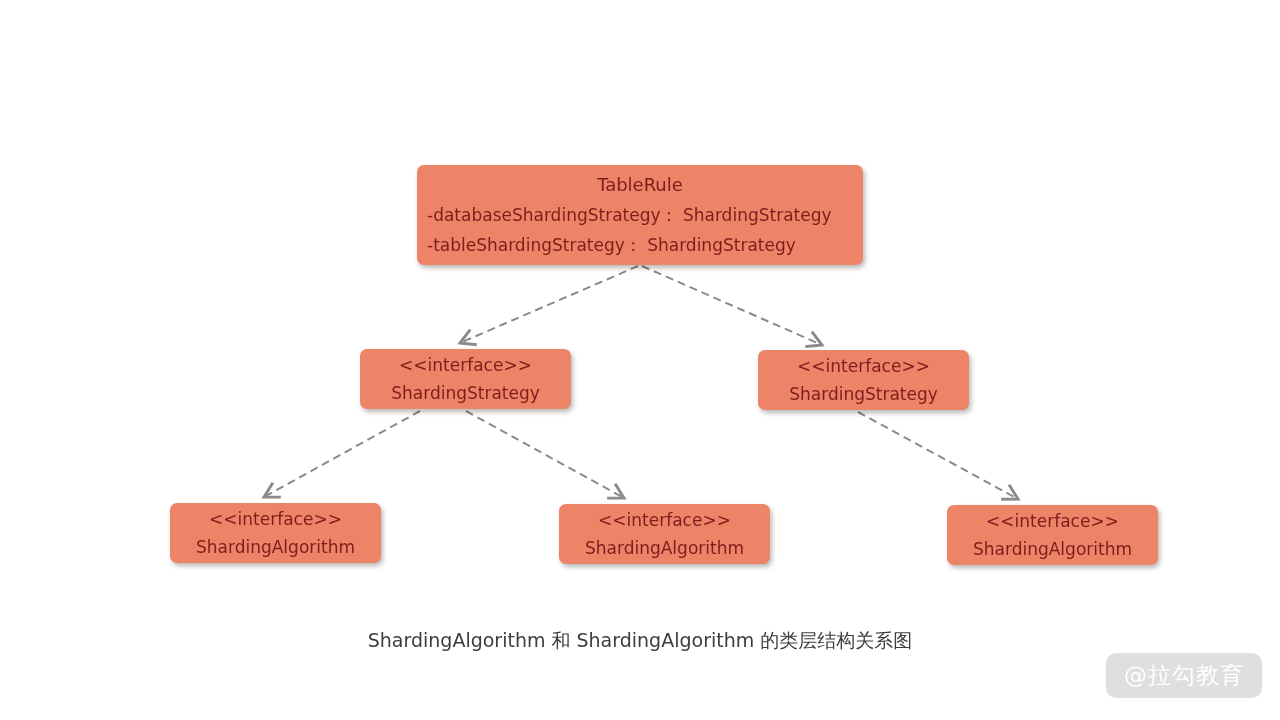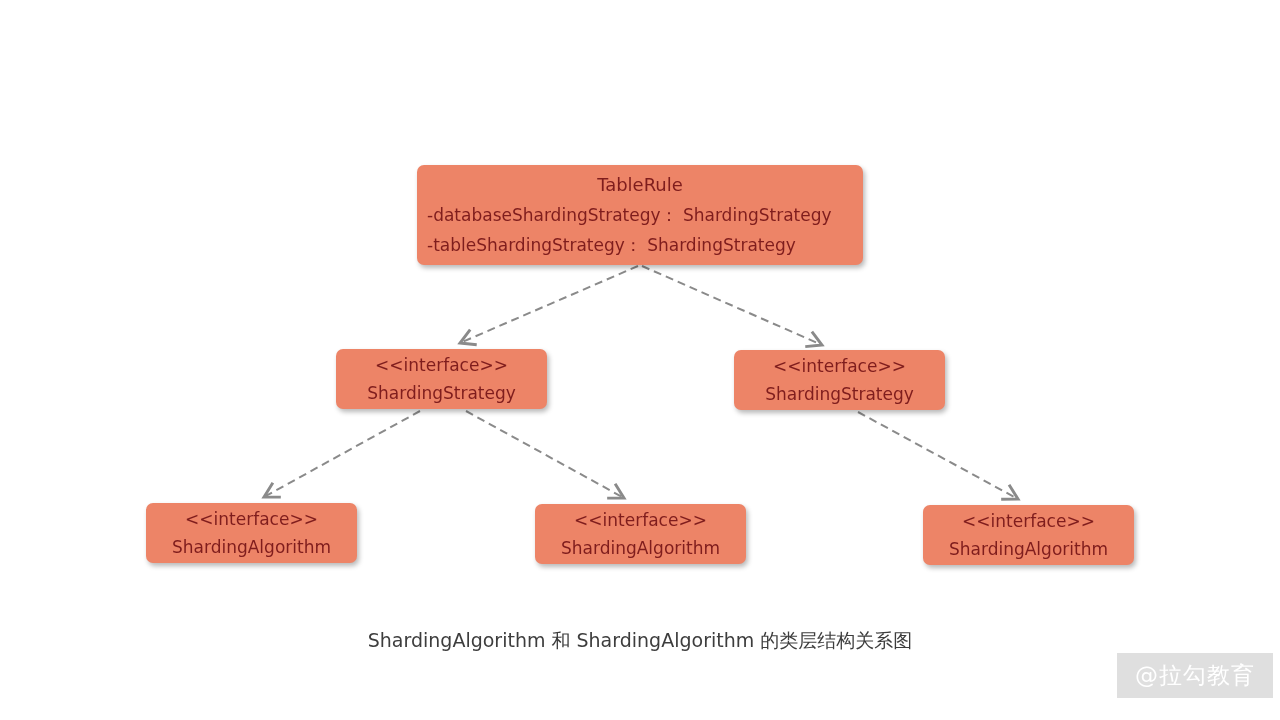--- a/index.html
+++ b/index.html
@@ -45,20 +45,21 @@
   }
   .node-tablerule .node-field {
     text-align: left;
     font-size: 17px;
     line-height: 30px;
     white-space: nowrap;
   }
   .iface-node {
     width: 211px; height: 60px;
     align-items: center;
+    margin-left: 24px;
   }
   .iface-node .stereotype,
   .iface-node .iface-name {
     font-size: 17px;
     line-height: 28px;
     text-align: center;
     white-space: nowrap;
   }
   .node-strategy-left  { left: 336px; top: 349px; }
   .node-strategy-right { left: 734px; top: 350px; }
@@ -68,24 +69,24 @@
   .caption {
     position: absolute;
     left: 0; top: 628px;
     width: 1280px;
     text-align: center;
     color: #3d3d3d;
     font-size: 19px;
   }
   .watermark {
     position: absolute;
-    right: 7px; bottom: 22px;
+    right: 18px; bottom: 22px;
     background: rgba(212,212,212,0.75);
     color: #ffffff;
-    border-radius: 0;
+    border-radius: 10px;
     padding: 7px 18px;
     font-size: 23px;
     letter-spacing: 1px;
   }
 </style>
 </head>
 <body>
 
 <div class="canvas">
 

